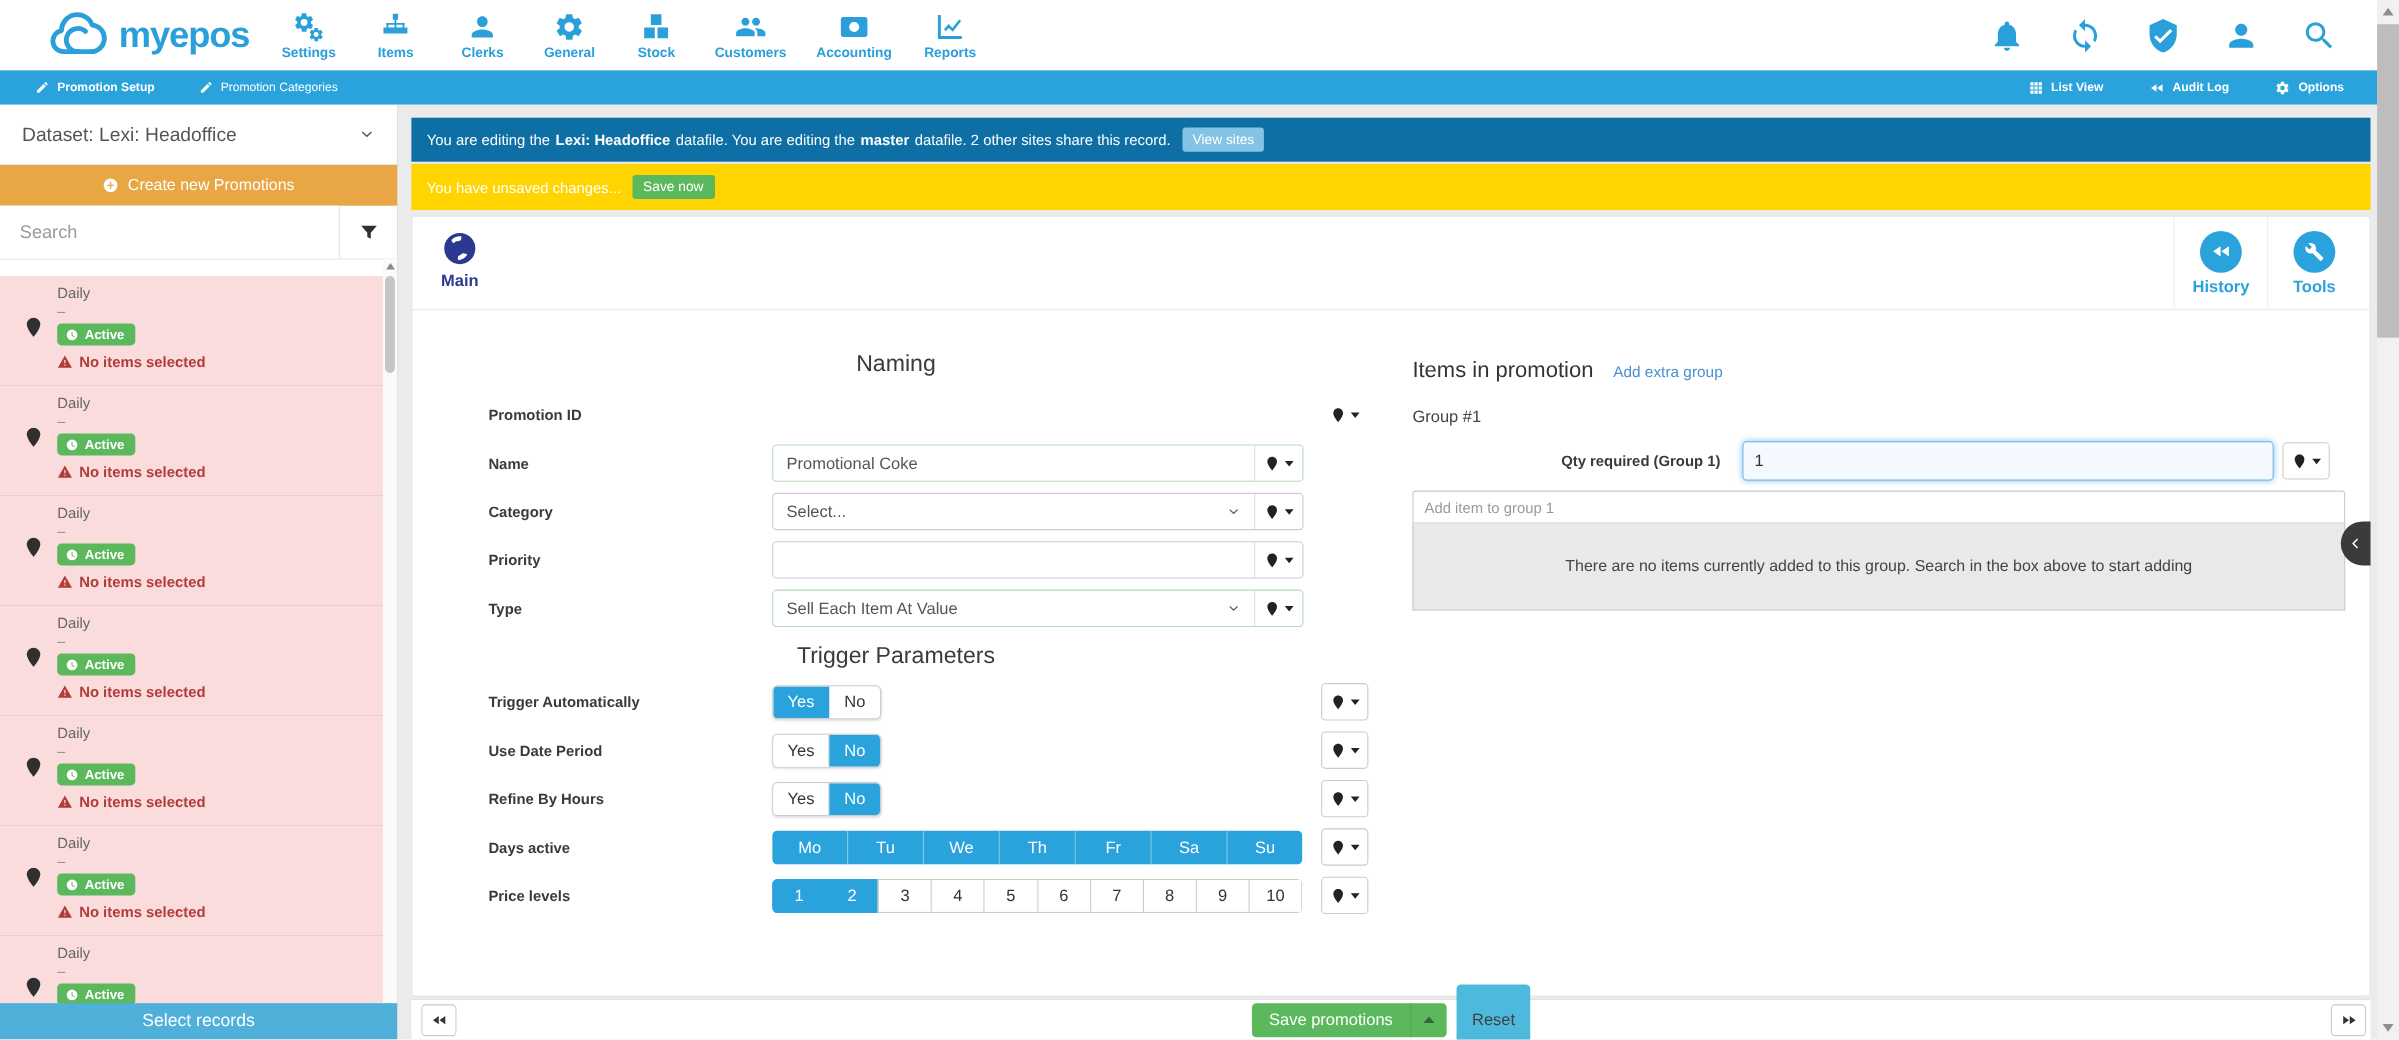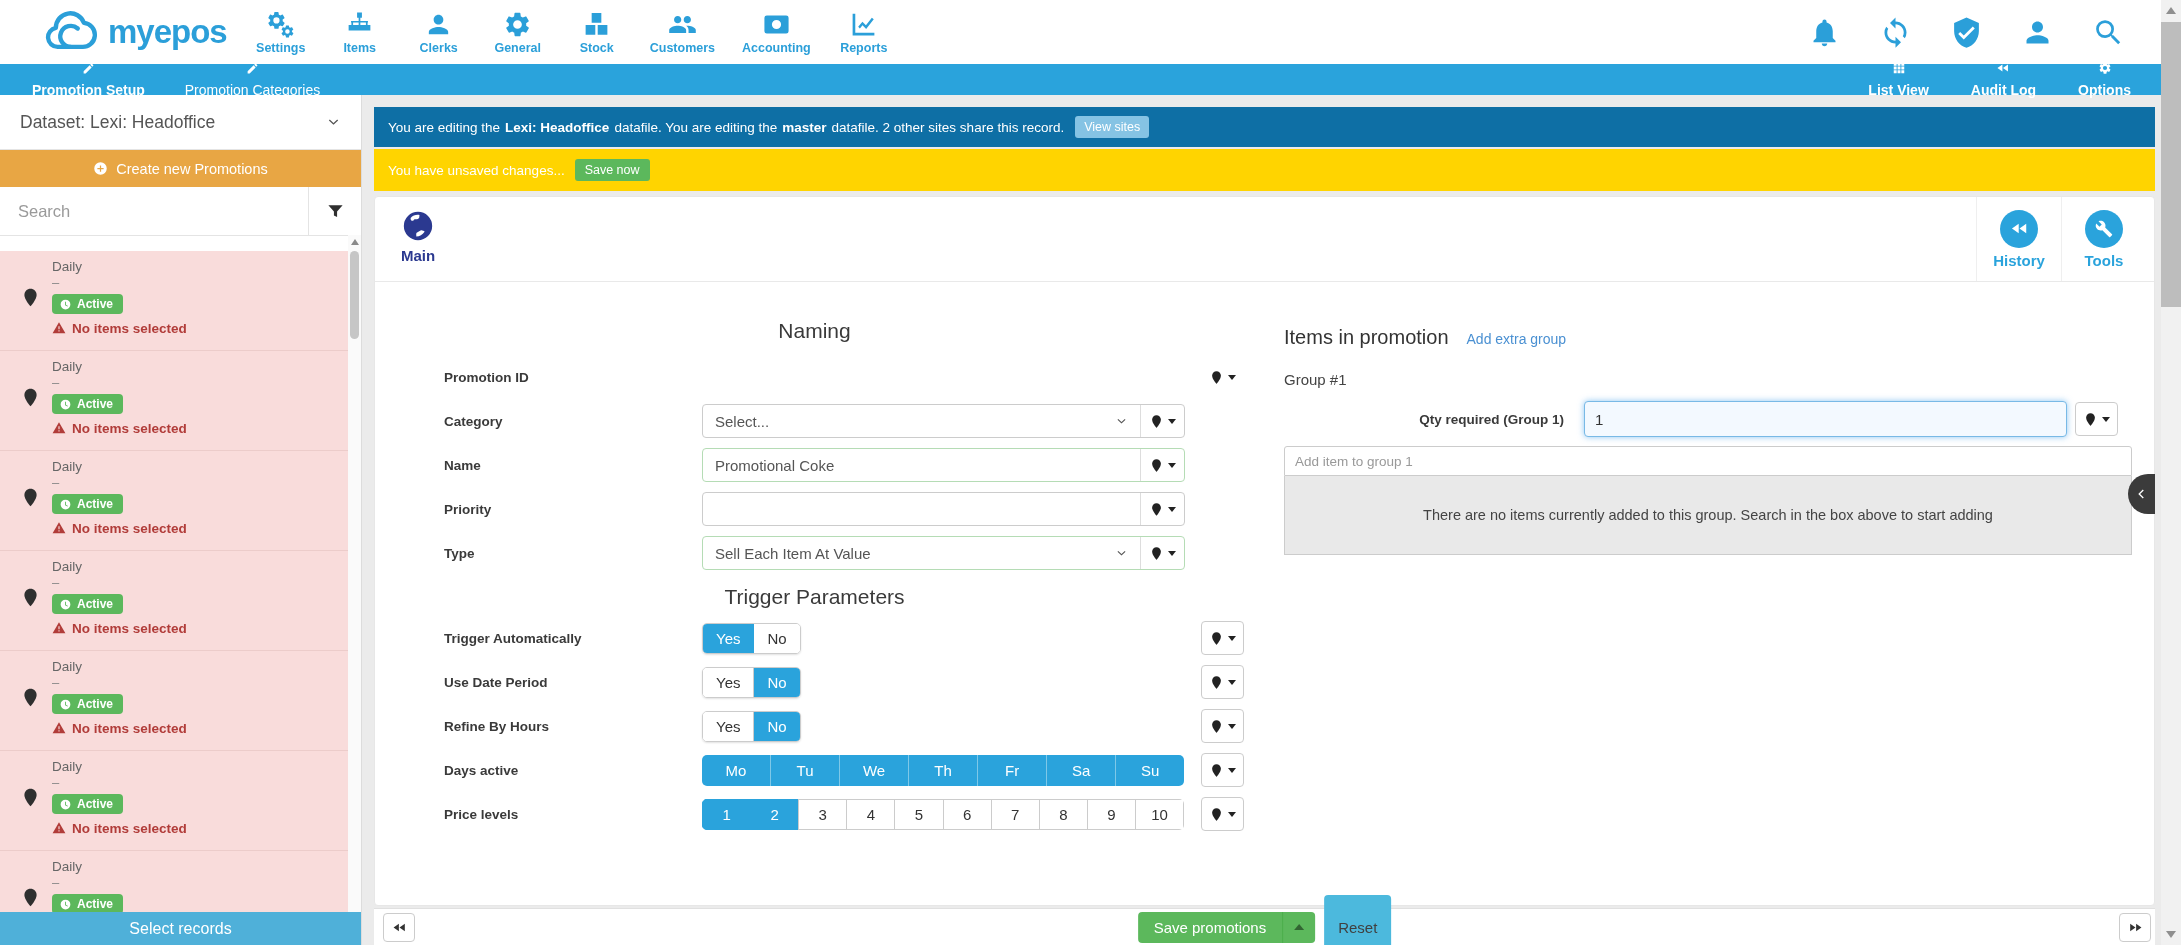--- a/index.html
+++ b/index.html
@@ -14,21 +14,21 @@
   .mainnav{display:flex;gap:27px;align-items:flex-end;}
   .nav-item{display:flex;flex-direction:column;align-items:center;gap:2px;color:#2b9fd9;cursor:pointer;min-width:52px;}
   .nav-item .lbl{font-size:12.5px;font-weight:700;}
   .actions{margin-left:auto;display:flex;gap:38px;align-items:center;margin-right:36px;}
   .actions .act{color:#2b9fd9;cursor:pointer;}
 
   
   .subnav{position:absolute;left:0;top:64px;width:2161px;height:31px;background:#2aa3dc;display:flex;align-items:center;color:#fff;z-index:5;}
   .subnav-left{display:flex;gap:40px;margin-left:32px;align-items:center;}
   .subnav-right{margin-left:auto;margin-right:30px;display:flex;gap:42px;align-items:center;}
-  .subnav .itm{display:flex;align-items:center;gap:7px;font-size:14px;cursor:pointer;flex-direction:column;}
+  .subnav .itm{display:flex;align-items:center;gap:7px;font-size:11px;cursor:pointer;}
   .subnav .itm.active{font-weight:700;}
   .subnav .itm.semibold{font-weight:700;}
 
   
   .sidebar{position:absolute;left:0;top:95px;width:362px;height:850px;background:#fff;border-right:1px solid #dcdcdc;box-sizing:border-box;}
   .dataset-row{height:54px;border-bottom:1px solid #e4e4e4;display:flex;align-items:center;padding:0 20px;font-size:17.5px;color:#555;cursor:pointer;}
   .dataset-row .chev{margin-left:auto;color:#555;}
   .create-btn{height:37px;background:#e8a644;color:#fff;display:flex;align-items:center;justify-content:center;font-size:14.5px;gap:8px;cursor:pointer;}
   .search-row{height:48px;border-bottom:1px solid #e4e4e4;display:flex;}
   .search-input{flex:1;border:none;outline:none;padding:0 0 0 18px;font-size:16.5px;color:#333;font-family:"Liberation Sans",sans-serif;}
@@ -649,45 +649,45 @@
                   <svg class="ic" width="15" height="15">
                     <use href="#sym-pin"></use>
                   </svg>
                   <span class="caret"></span>
                 </span>
               </span>
             </div>
         </div>
 
         <div class="frow">
+          <div class="flabel">Name</div>
+          <div class="fgroup green">
+            <input type="text" value="Promotional Coke" style="">
+            <span class="pin-cell">
+                <span class="pin-w">
+                  <svg class="ic" width="15" height="15">
+                    <use href="#sym-pin"></use>
+                  </svg>
+                  <span class="caret"></span>
+                </span>
+              </span>
+          </div>
+        </div>
+
+        <div class="frow">
           <div class="flabel">Category</div>
           <div class="fgroup">
             <span class="sel">
               <span>Select...</span>
               <span class="chevd">
                   <svg class="ic" width="13" height="13">
                     <use href="#sym-chevdown"></use>
                   </svg>
                 </span>
             </span>
-            <span class="pin-cell">
-                <span class="pin-w">
-                  <svg class="ic" width="15" height="15">
-                    <use href="#sym-pin"></use>
-                  </svg>
-                  <span class="caret"></span>
-                </span>
-              </span>
-          </div>
-        </div>
-
-        <div class="frow">
-          <div class="flabel">Name</div>
-          <div class="fgroup green">
-            <input type="text" value="Promotional Coke" style="">
             <span class="pin-cell">
                 <span class="pin-w">
                   <svg class="ic" width="15" height="15">
                     <use href="#sym-pin"></use>
                   </svg>
                   <span class="caret"></span>
                 </span>
               </span>
           </div>
         </div>

